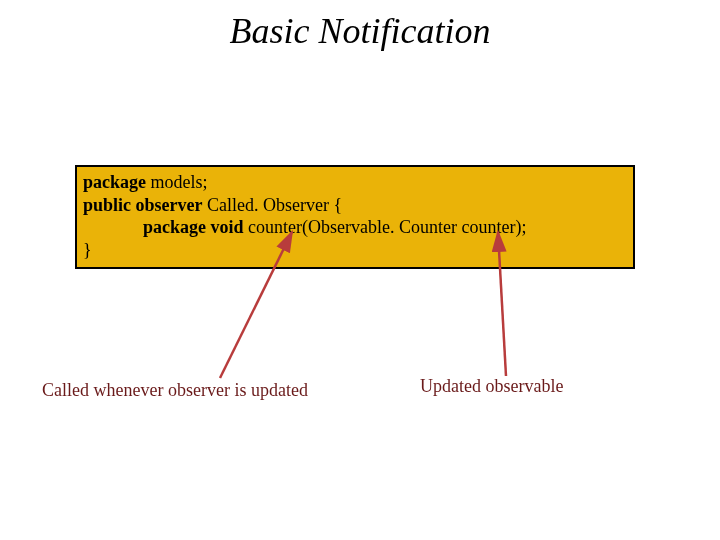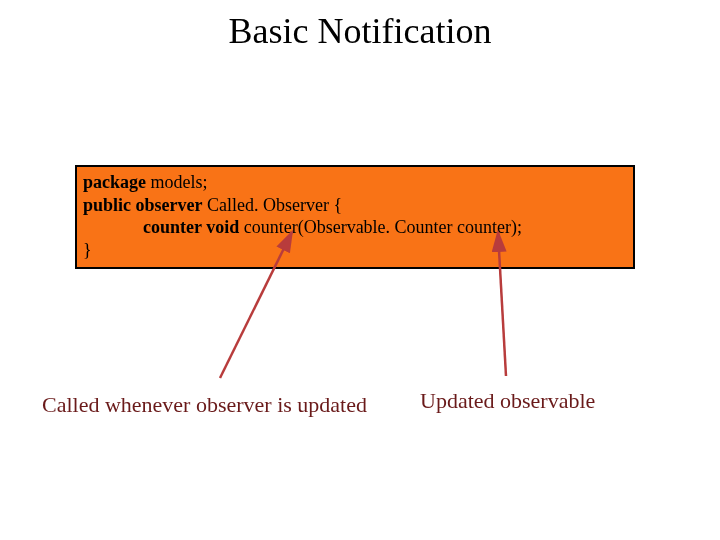--- a/index.html
+++ b/index.html
@@ -13,58 +13,58 @@
     overflow: hidden;
   }
   .title {
     position: absolute;
     top: 10px;
     left: 0;
     width: 720px;
     text-align: center;
     font-size: 36px;
     color: #000;
+    font-style: italic;
   }
   .code-box {
     position: absolute;
     left: 75px;
     top: 165px;
     width: 560px;
-    background: #f97316;
+    background: #eab308;
     border: 2px solid #000;
     padding: 4px 6px 6px 6px;
     box-sizing: border-box;
     font-size: 18px;
     line-height: 1.25;
   }
   .code-line { white-space: pre; }
   .indent1 { padding-left: 60px; }
   .bold { font-weight: bold; }
   .annot {
     position: absolute;
-    font-size: 22px;
+    font-size: 18px;
     color: #6a1a1a;
-    margin-top: 12px;
   }
   .annot-left { left: 42px; top: 380px; }
   .annot-right { left: 420px; top: 376px; }
   svg.arrow {
     position: absolute;
     overflow: visible;
   }
 </style>
 </head>
 <body>
 
 <div class="title">Basic Notification</div>
 
 <div class="code-box">
   <div class="code-line"><span class="bold">package</span><span> models;</span></div>
   <div class="code-line"><span class="bold">public observer</span><span> Called. Observer {</span></div>
-  <div class="code-line indent1"><span class="bold">counter void</span><span> counter(Observable. Counter counter);</span></div>
+  <div class="code-line indent1"><span class="bold">package void</span><span> counter(Observable. Counter counter);</span></div>
   <div class="code-line"><span>}</span></div>
 </div>
 
 <svg class="arrow" style="left:0; top:0; width:720px; height:540px;">
   <defs>
     <marker id="ah" markerWidth="10" markerHeight="10" refX="8" refY="3" orient="auto" markerUnits="strokeWidth">
       <path d="M0,0 L0,6 L9,3 z" fill="#b83c3c"></path>
     </marker>
   </defs>
   <line x1="220" y1="378" x2="292" y2="232" stroke="#b83c3c" stroke-width="2.5" marker-end="url(#ah)"></line>

